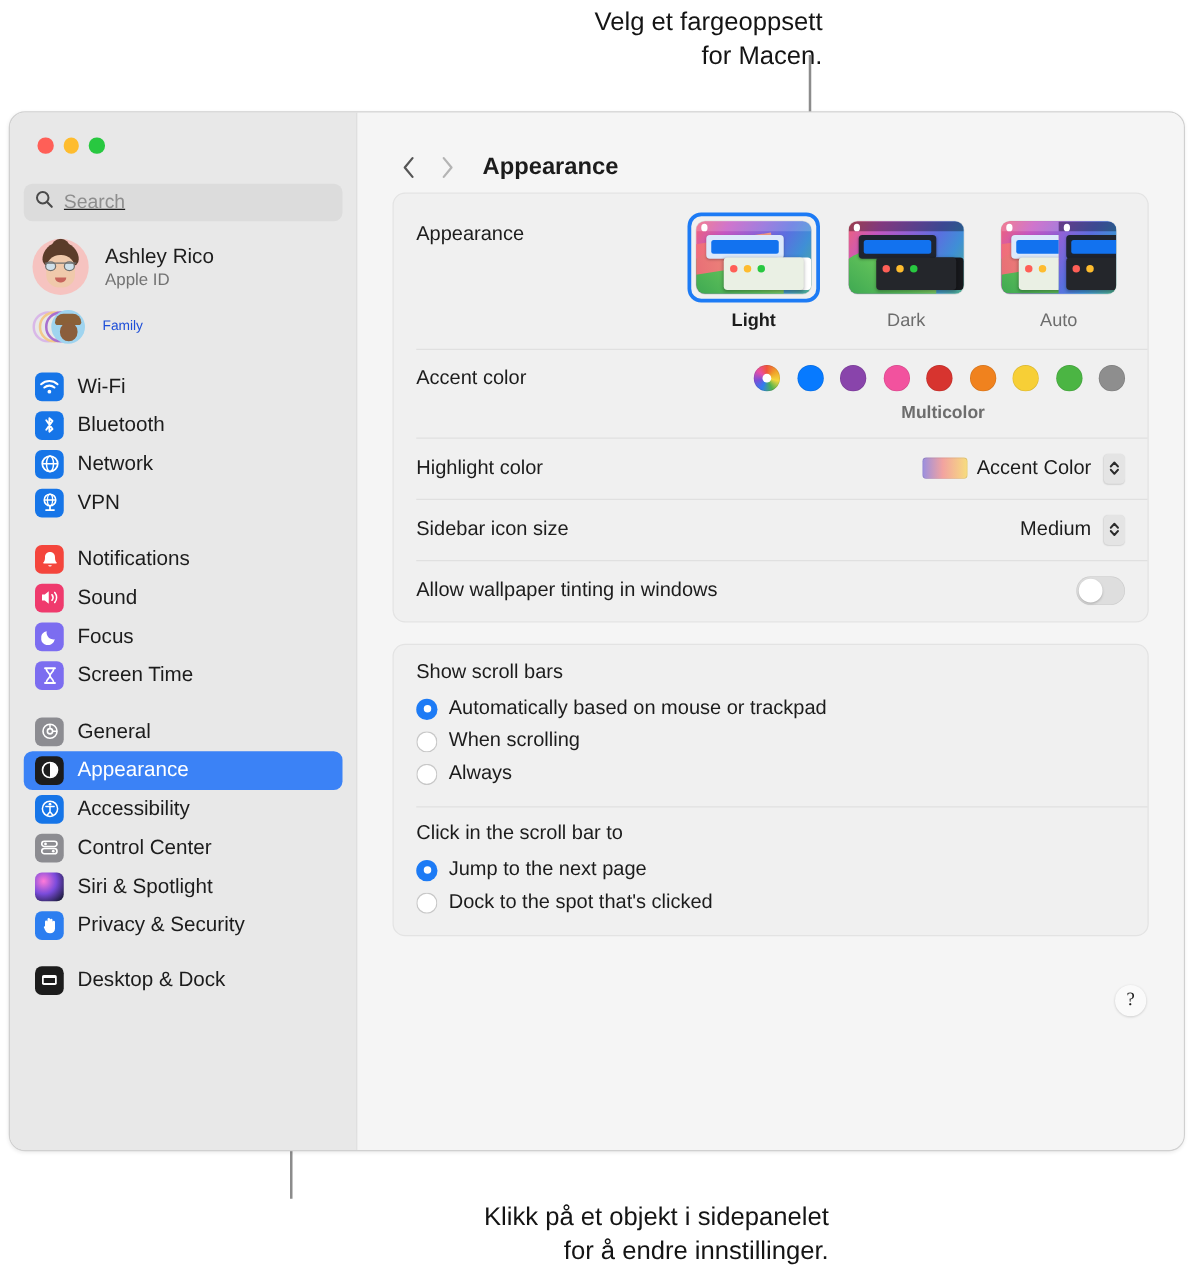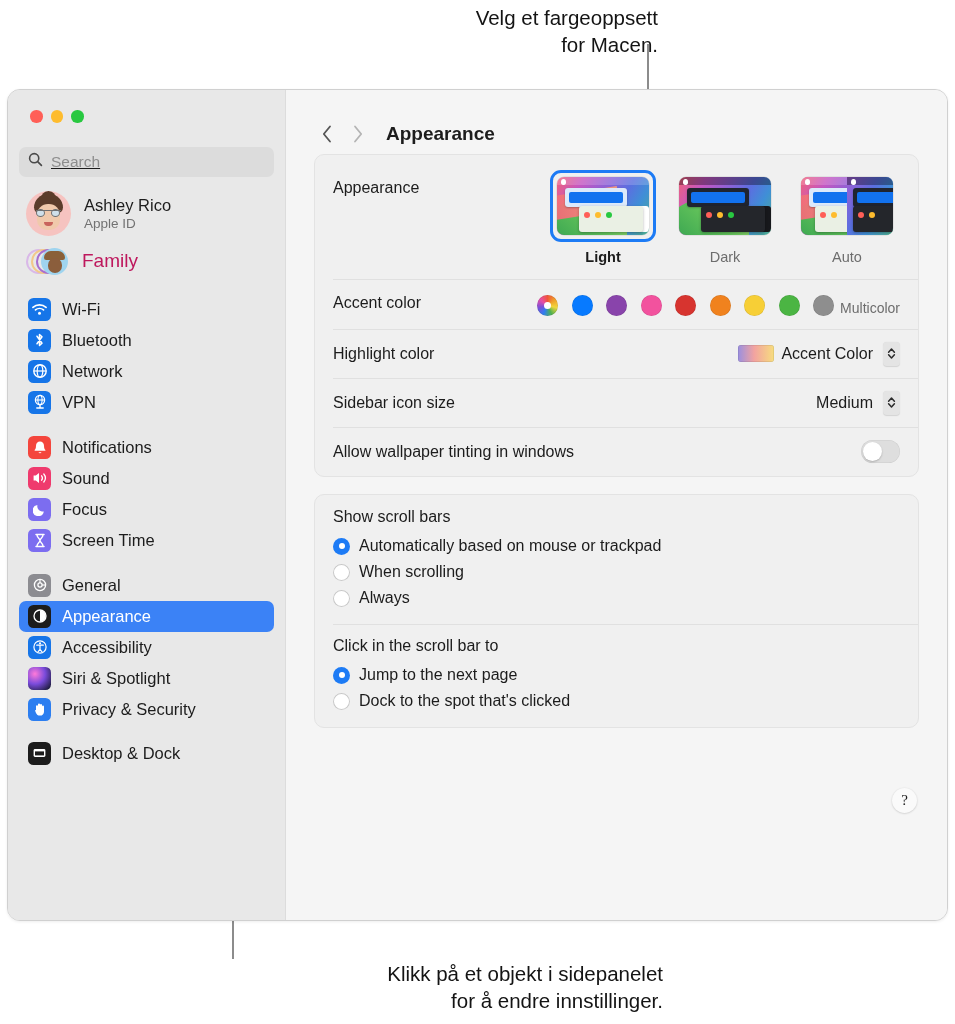--- a/index.html
+++ b/index.html
@@ -133,21 +133,21 @@
     border-radius: 50%; background: #9fd4ef; overflow: hidden;
   }
   .fam-av .hat {
     position: absolute; left: 3px; top: 3px; width: 21px; height: 9px;
     background: #8a6038; border-radius: 9px 9px 3px 3px;
   }
   .fam-av .head {
     position: absolute; left: 7px; top: 10px; width: 14px; height: 15px;
     background: #8b5e3c; border-radius: 7px;
   }
-  .fam-label { font-size: 19px; color: #be185d; }
+  .fam-label { font-size: 11px; color: #1d4ed8; }
 
   
   .nav-group { margin-top: 14px; }
   .nav-group.tight { margin-top: 13px; }
   .nav-item {
     display: flex; align-items: center; gap: 11px;
     height: 31px; padding: 0 9px;
     border-radius: 7px; cursor: default;
   }
   .nav-item.selected { background: #3b82f6; }
@@ -286,21 +286,21 @@
     position: absolute; left: 0; top: 0; width: 50%; height: 100%;
     overflow: hidden;
   }
   .thumb .split.right { left: 50%; }
   .theme-label { font-size: 14.5px; color: #6d6d6d; }
   .theme.selected .theme-label { color: #1c1c1c; font-weight: bold; }
 
   
   .accent-row { align-items: flex-start; padding-top: 13px; padding-bottom: 13px; min-height: 0; }
   .accent-row .row-label { margin-top: 2px; }
-  .accent-area { margin-left: auto; display: flex; flex-direction: row; align-items: flex-end; }
+  .accent-area { margin-left: auto; display: flex; flex-direction: column; align-items: center; font-weight: bold; }
   .swatches { display: flex; gap: 13.5px; }
   .swatch {
     width: 21px; height: 21px; border-radius: 50%;
     box-shadow: inset 0 0 0 0.5px rgba(0,0,0,0.12);
     cursor: default;
   }
   .swatch.multi {
     background: conic-gradient(#f0543a,#f0a02a,#f2d63c,#4fb14f,#2f7ef0,#7b4fd8,#e84ea6,#f0543a);
     position: relative;
   }
@@ -540,20 +540,31 @@
         </div>
         <div class="nav-item">
           <span class="nav-icon ic-access">
             <svg width="16" height="16" viewBox="0 0 16 16">
               <circle cx="8" cy="8" r="6.1" fill="none" stroke="#fff" stroke-width="1.2"></circle>
               <circle cx="8" cy="4.3" r="1.1" fill="#fff"></circle>
               <path d="M4.7 6.2h6.6M8 6.4v4M8 10.4l-2 2.4M8 10.4l2 2.4" stroke="#fff" stroke-width="1.2" stroke-linecap="round" fill="none"></path>
             </svg>
           </span>
           <span class="nav-label">Accessibility</span>
+        </div>
+        <div class="nav-item">
+          <span class="nav-icon ic-control">
+            <svg width="15" height="14" viewBox="0 0 15 14">
+              <rect x="1.4" y="2" width="12.2" height="4.2" rx="2.1" fill="none" stroke="#fff" stroke-width="1.3"></rect>
+              <circle cx="4.4" cy="4.1" r="1.1" fill="#fff"></circle>
+              <rect x="1.4" y="7.8" width="12.2" height="4.2" rx="2.1" fill="none" stroke="#fff" stroke-width="1.3"></rect>
+              <circle cx="10.6" cy="9.9" r="1.1" fill="#fff"></circle>
+            </svg>
+          </span>
+          <span class="nav-label">Control Center</span>
         </div>
         <div class="nav-item">
           <span class="nav-icon ic-siri"></span>
           <span class="nav-label">Siri &amp; Spotlight</span>
         </div>
         <div class="nav-item">
           <span class="nav-icon ic-privacy">
             <svg width="14" height="15" viewBox="0 0 14 15">
               <path d="M3 8V4.3a1 1 0 0 1 2 0V7V2.4a1 1 0 0 1 2 0V7V2.9a1 1 0 0 1 2 0V7.4V4.6a1 1 0 0 1 2 0v5.1c0 2.4-1.6 3.9-4 3.9-2.2 0-3.3-1-4-2.6L2 8.6A1 1 0 0 1 3 8z" fill="#fff"></path>
             </svg>

